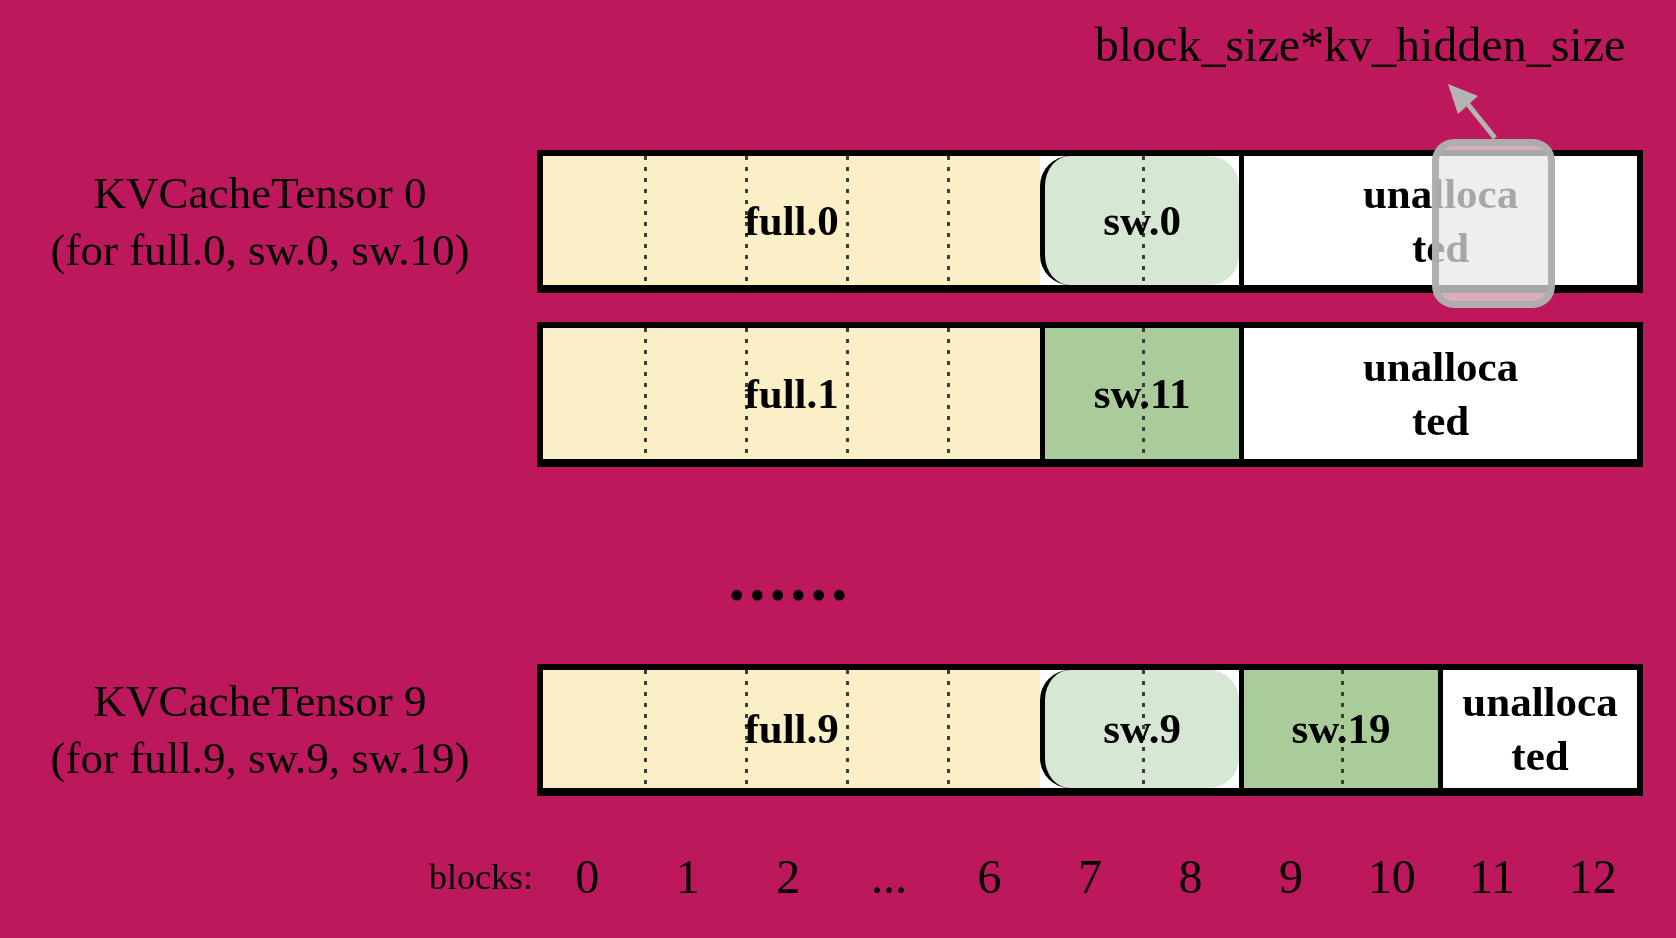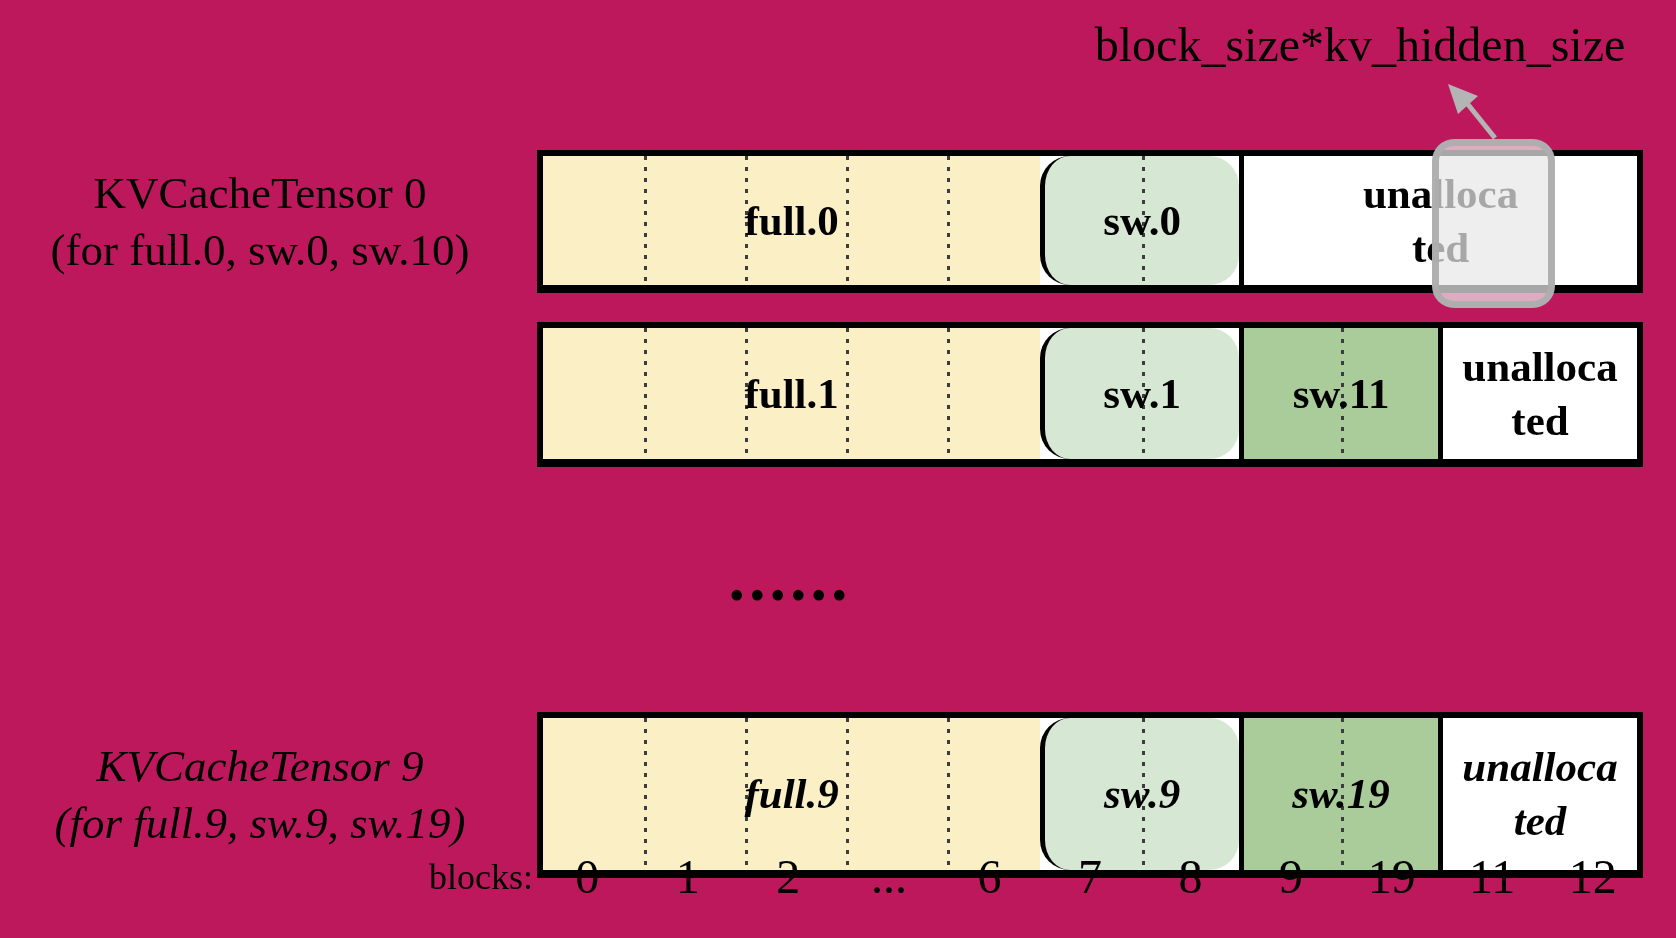--- a/index.html
+++ b/index.html
@@ -121,43 +121,38 @@
   <div class="trow" style="top:322px;height:145px;">
     <div class="bar">
       <div class="seg seg-full">
         <i class="c"></i>
           <i class="c d"></i>
           <i class="c d"></i>
           <i class="c d"></i>
           <i class="c d"></i>
         <span class="seg-label">full.1</span>
       </div>
-      <div class="seg seg-sw">
-        <i class="c"></i>
-          <i class="c d"></i>
-        <span class="seg-label">sw.1</span>
-      </div>
       <div class="seg seg-sw2">
         <i class="c"></i>
           <i class="c d"></i>
         <span class="seg-label">sw.11</span>
       </div>
       <div class="seg seg-unalloc">
         <i class="c"></i>
           <i class="c d"></i>
         <span class="seg-label">
             <span class="unalloc-text">unallocated</span>
           </span>
       </div>
     </div>
   </div>
 
   <div class="mid-dots">......</div>
 
-  <div class="trow" style="top:712px;height:166px;font-style:italic;">
+  <div class="trow" style="top:664px;height:132px;">
     <div class="tlabel">
       <div>KVCacheTensor 9</div>
       <div>(for full.9, sw.9, sw.19)</div>
     </div>
     <div class="bar">
       <div class="seg seg-full">
         <i class="c"></i>
           <i class="c d"></i>
           <i class="c d"></i>
           <i class="c d"></i>
@@ -187,18 +182,18 @@
   <div class="axis-caption">blocks:</div>
   <div class="axis-ticks">
     <span class="tick">0</span>
     <span class="tick">1</span>
     <span class="tick">2</span>
     <span class="tick">...</span>
     <span class="tick">6</span>
     <span class="tick">7</span>
     <span class="tick">8</span>
     <span class="tick">9</span>
-    <span class="tick">19</span>
+    <span class="tick">10</span>
     <span class="tick">11</span>
     <span class="tick">12</span>
   </div>
 
 </div>
 
 </body></html>

